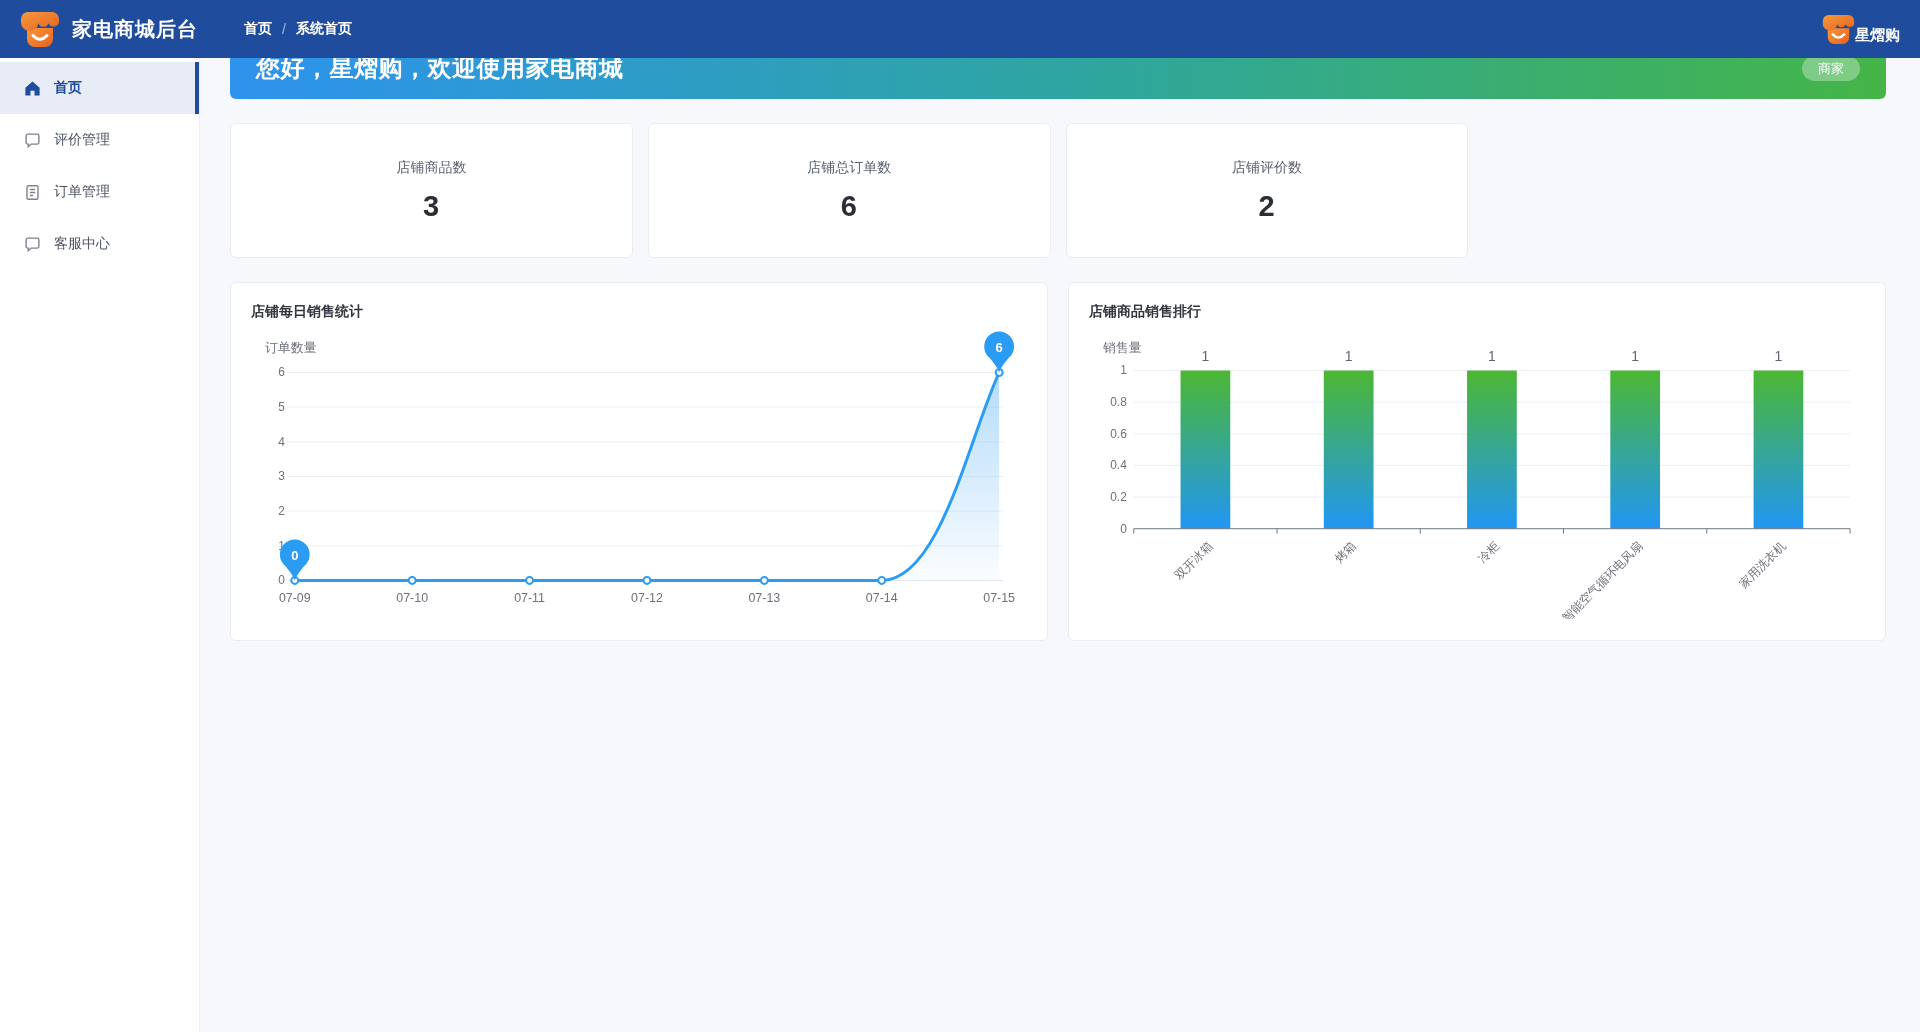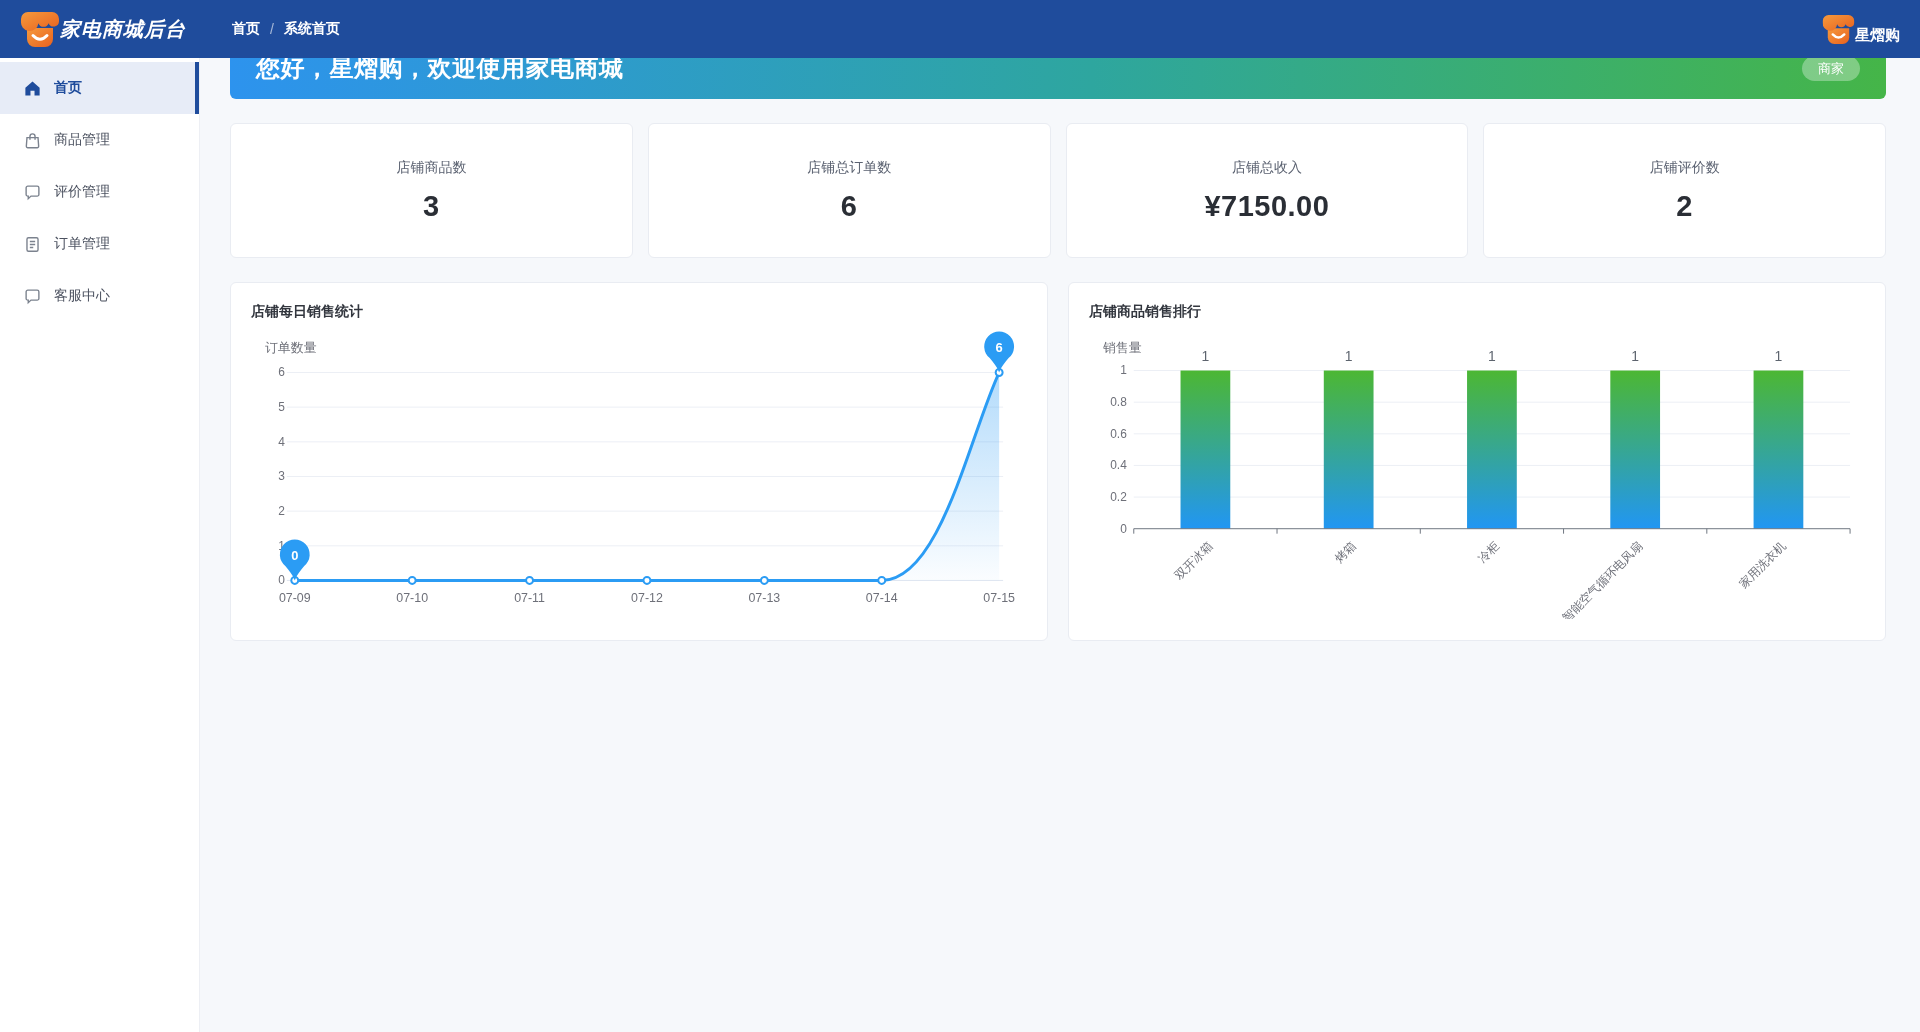--- a/index.html
+++ b/index.html
@@ -9,21 +9,21 @@
     background:#f6f8fb;
     font-family:"Liberation Sans", sans-serif;
     color:#333;
   }
   
   .navbar {
     position:fixed; top:0; left:0; right:0; height:58px;
     background:#1f4c9c; display:flex; align-items:center;
     padding:0 20px; z-index:20;
   }
-  .brand { display:flex; align-items:center; gap:0;font-style:italic; }
+  .brand { display:flex; align-items:center; gap:12px; }
   .brand-title { color:#fff; font-size:20px; font-weight:bold; letter-spacing:1px; }
   .breadcrumb { margin-left:46px; display:flex; align-items:center; gap:10px; font-size:14px; }
   .crumb { color:#fff; font-weight:bold; cursor:pointer; }
   .crumb.secondary { font-weight:600; }
   .crumb-sep { color:rgba(255,255,255,.6); font-weight:normal; }
   .nav-user { margin-left:auto; display:flex; align-items:flex-end; gap:0; cursor:pointer; }
   .nav-user .username { color:#fff; font-size:15px; font-weight:bold; }
   
   .sidebar {
     position:fixed; top:58px; left:0; bottom:0; width:200px;
@@ -109,29 +109,20 @@
     <span class="mi-icon">
       <svg viewBox="0 0 16 16">
           <path d="M8 1.3 L14.7 7.2 V14.5 H9.9 V10 H6.1 V14.5 H1.3 V7.2 Z" fill="currentColor"></path>
         </svg>
     </span>
     <span>首页</span>
   </div>
   <div class="menu-item">
     <span class="mi-icon">
       <svg viewBox="0 0 16 16" fill="none" stroke="currentColor" stroke-width="1.3">
-        <path d="M2.8 5.3 h10.4 l.6 8 a1.4 1.4 0 0 1 -1.4 1.5 H3.6 a1.4 1.4 0 0 1 -1.4 -1.5 z"></path>
-        <path d="M5.6 7.3 V4.2 a2.4 2.4 0 0 1 4.8 0 V7.3"></path>
-      </svg>
-    </span>
-    <span>商品管理</span>
-  </div>
-  <div class="menu-item">
-    <span class="mi-icon">
-      <svg viewBox="0 0 16 16" fill="none" stroke="currentColor" stroke-width="1.3">
         <path d="M2 3.6 a1.6 1.6 0 0 1 1.6 -1.6 h8.8 A1.6 1.6 0 0 1 14 3.6 v6.2 a1.6 1.6 0 0 1 -1.6 1.6 H6.6 L4 13.8 v-2.4 H3.6 A1.6 1.6 0 0 1 2 9.8 z"></path>
       </svg>
     </span>
     <span>评价管理</span>
   </div>
   <div class="menu-item">
     <span class="mi-icon">
       <svg viewBox="0 0 16 16" fill="none" stroke="currentColor" stroke-width="1.3">
         <rect x="2.8" y="1.6" width="10.4" height="12.8" rx="1.4"></rect>
         <path d="M5.5 5.2 h5 M5.5 8 h5 M5.5 10.8 h3.2"></path>
@@ -157,24 +148,20 @@
   </div>
 
   <div class="stats">
     <div class="stat-card">
       <div class="stat-label">店铺商品数</div>
       <div class="stat-value">3</div>
     </div>
     <div class="stat-card">
       <div class="stat-label">店铺总订单数</div>
       <div class="stat-value">6</div>
-    </div>
-    <div class="stat-card">
-      <div class="stat-label">店铺总收入</div>
-      <div class="stat-value">¥7150.00</div>
     </div>
     <div class="stat-card">
       <div class="stat-label">店铺评价数</div>
       <div class="stat-value">2</div>
     </div>
   </div>
 
   <div class="charts">
     <div class="chart-card">
       <div class="chart-title">店铺每日销售统计</div>

